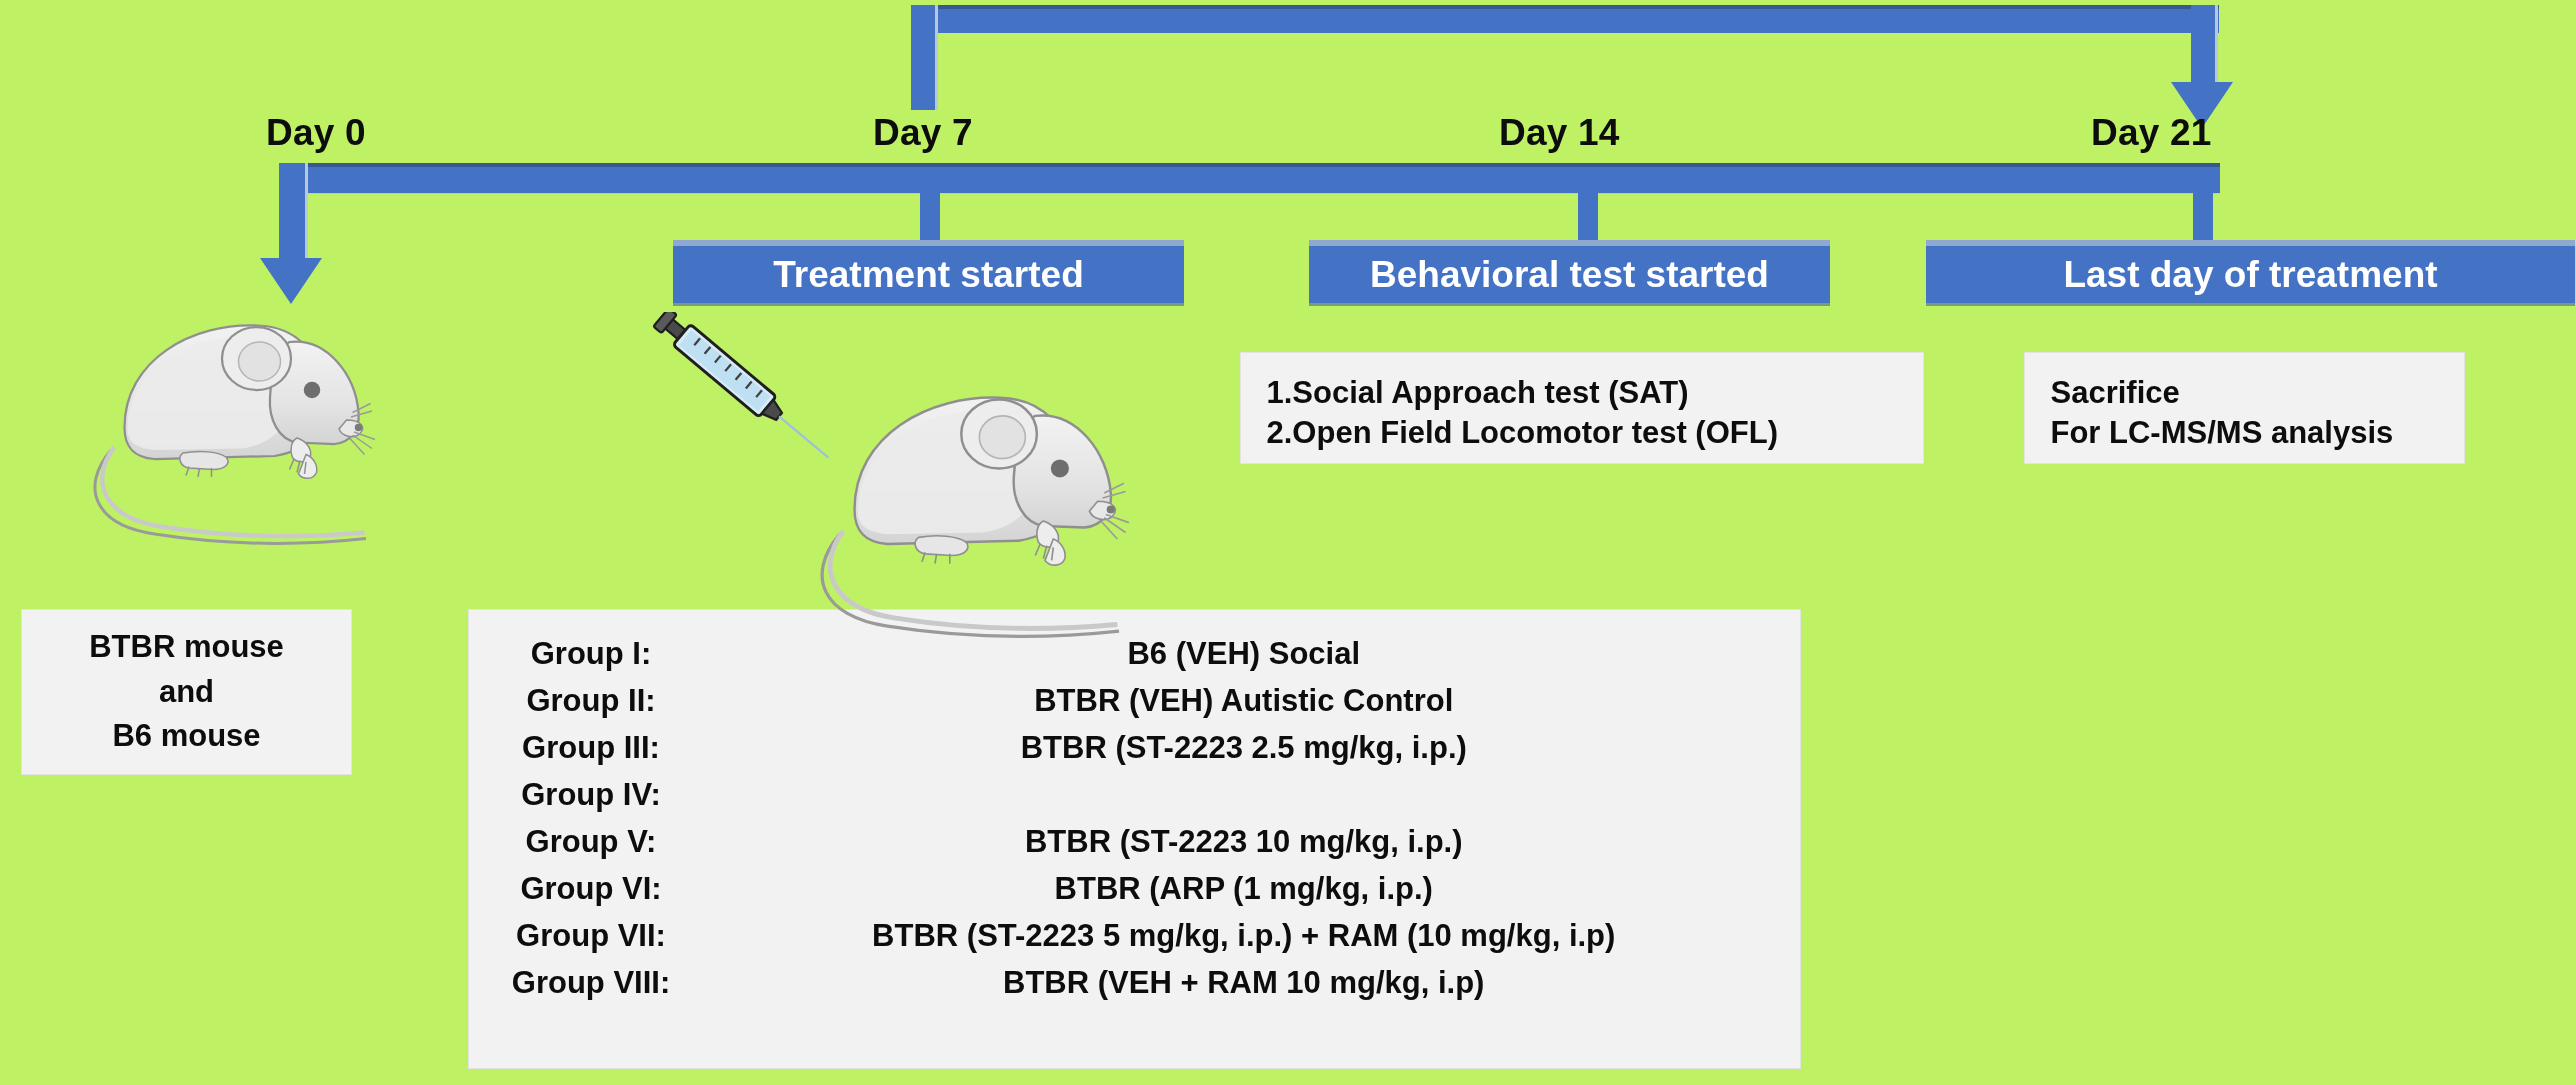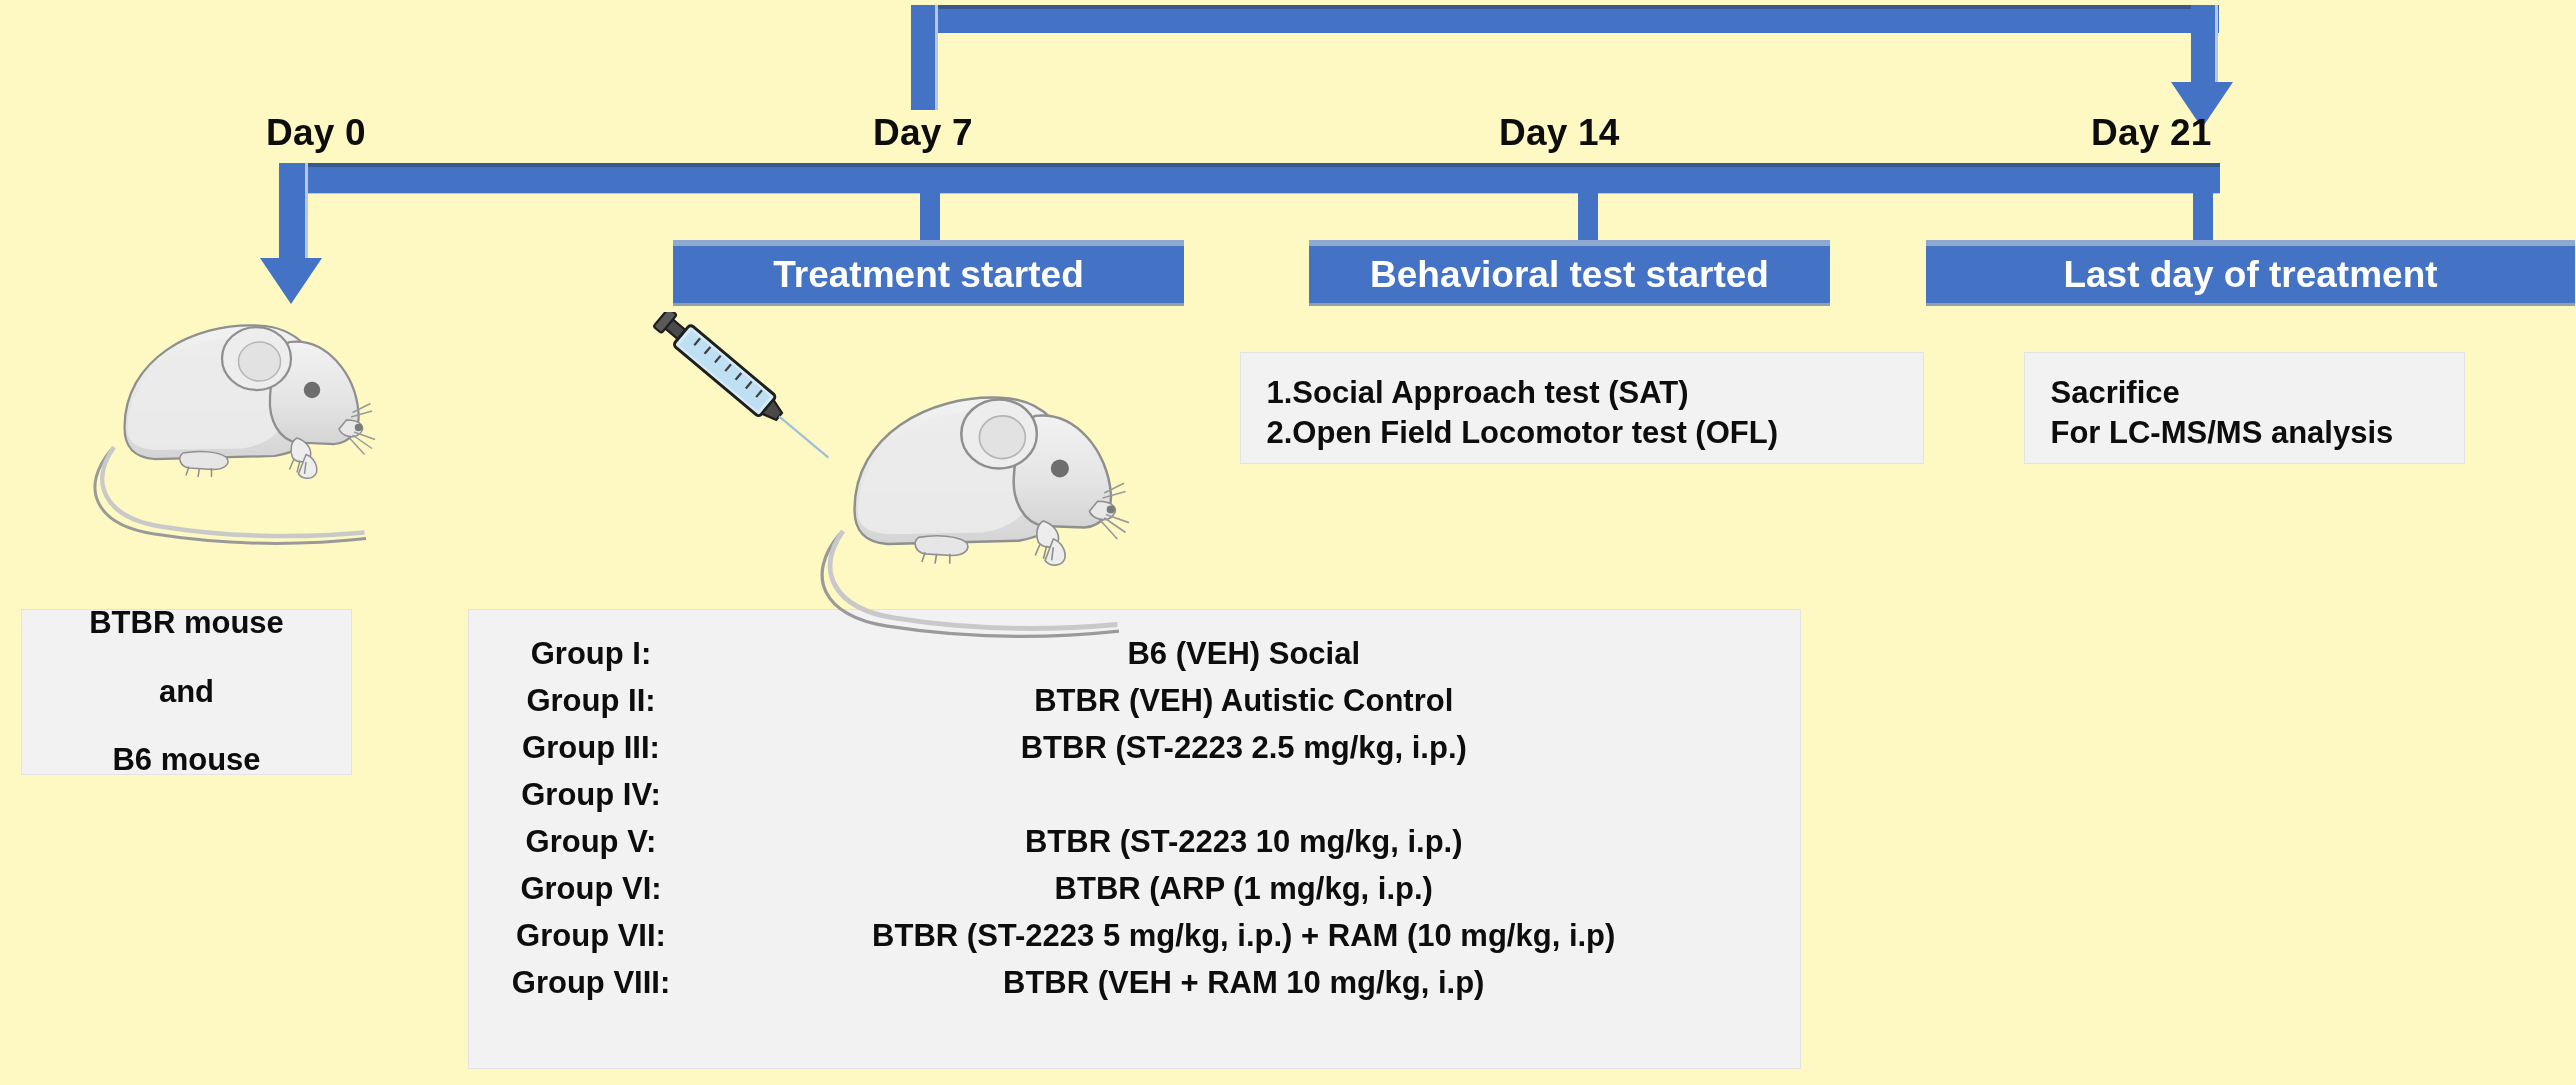--- a/index.html
+++ b/index.html
@@ -1,17 +1,17 @@
 <!DOCTYPE html>
 <html style="font-size:12px"><head>
 <meta charset="utf-8">
 <style>
   html,body{margin:0;padding:0;background:#ffffff;}
   body{font-family:"Liberation Sans",sans-serif;}
-  #root{position:relative;width:2576px;height:1085px;background:#fef9c3;overflow:hidden;}
+  #root{position:relative;width:2576px;height:1085px;background:#bef264;overflow:hidden;}
 
   
   .bar{position:absolute;background:#4472c4;border-top:4.5px solid #38598f;}
   .bar-light-edge{position:absolute;background:#b9c7de;}
   .stem-plain{position:absolute;background:#4472c4;}
 
   
   .arrowhead{position:absolute;width:0;height:0;border-left:31.5px solid transparent;
              border-right:31.5px solid transparent;border-top:46px solid #4472c4;}
 
@@ -80,21 +80,21 @@
   <div class="gbox" id="info-behavioral" style="left:1240px;top:352px;width:684px;height:112px;">
     <div class="gbox-line">1.Social Approach test (SAT)</div>
     <div class="gbox-line">2.Open Field Locomotor test (OFL)</div>
   </div>
 
   <div class="gbox" id="info-sacrifice" style="left:2024px;top:352px;width:441px;height:112px;">
     <div class="gbox-line">Sacrifice</div>
     <div class="gbox-line">For LC-MS/MS analysis</div>
   </div>
 
-  <div class="gbox" id="info-animals" style="left:21px;top:609px;width:331px;height:166px;gap:24px;">
+  <div class="gbox" id="info-animals" style="left:21px;top:609px;width:331px;height:166px;">
     <div class="gbox-line">BTBR mouse</div>
     <div class="gbox-line">and</div>
     <div class="gbox-line">B6 mouse</div>
   </div>
 
   <div class="gbox" id="groups-panel" style="left:468px;top:609px;width:1333px;height:460px;">
     <div class="group-row">
       <span class="group-name">Group I:</span>
       <span class="group-desc">B6 (VEH) Social</span>
     </div>

